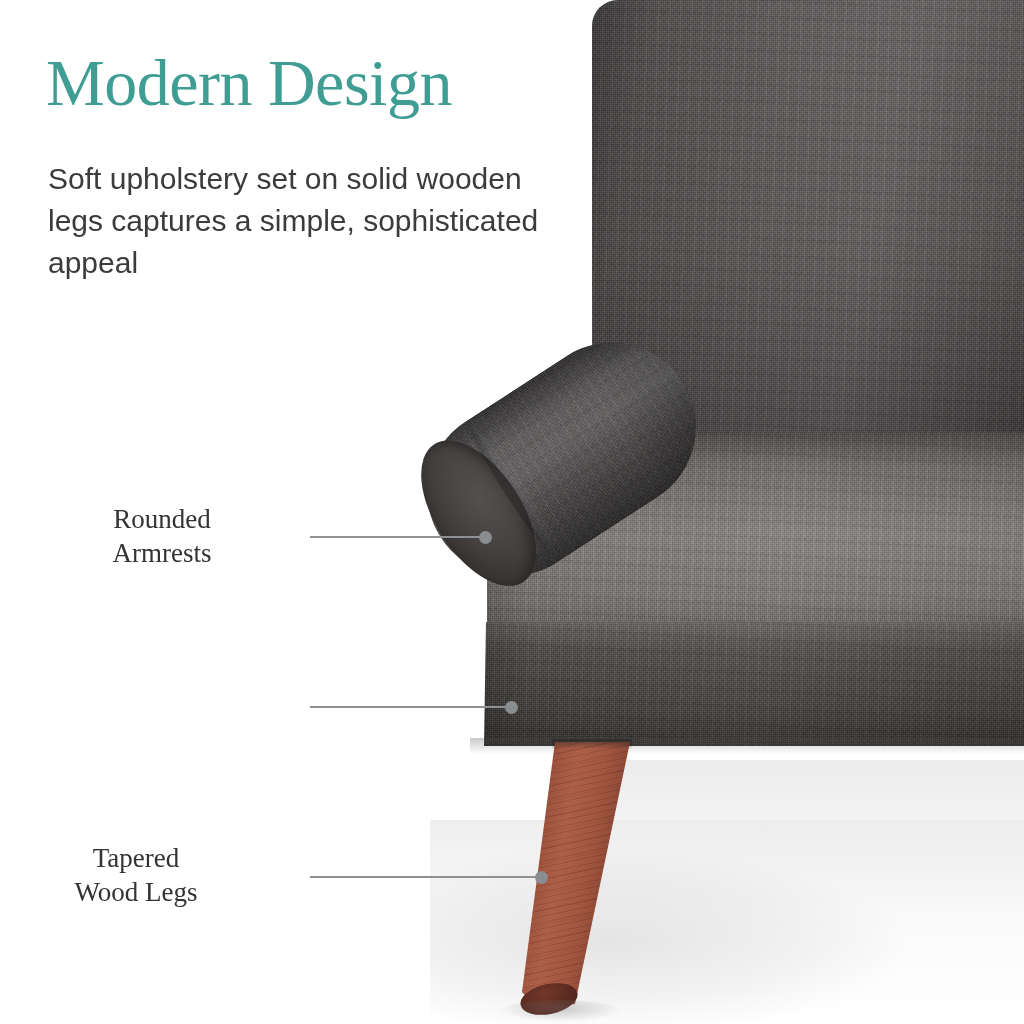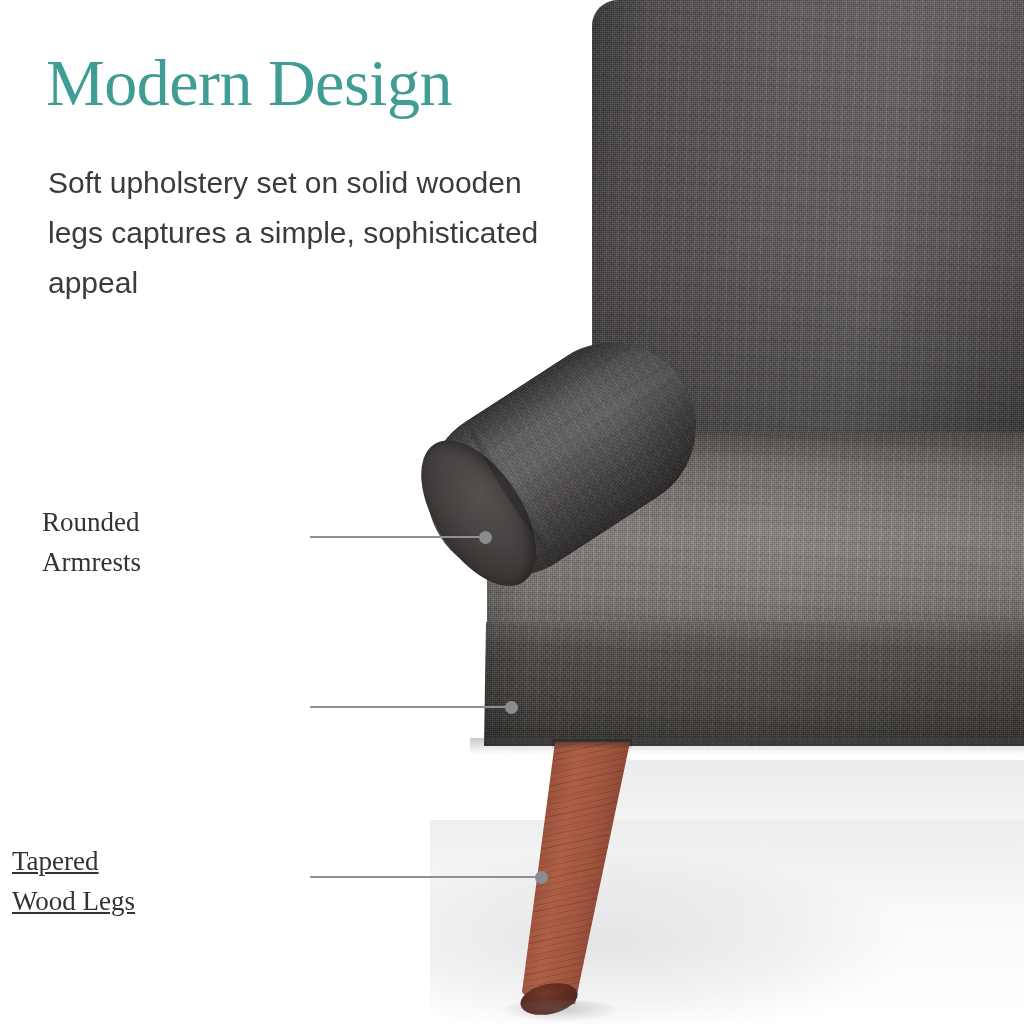--- a/index.html
+++ b/index.html
@@ -46,32 +46,32 @@
     white-space: nowrap;
     text-align: center;
   }
   .subhead {
     position: absolute;
     left: 48px; top: 158px;
     width: 530px;
     font-family: "Liberation Sans", sans-serif;
     font-weight: 300;
     font-size: 30px;
-    line-height: 50px;
+    line-height: 42px;
     color: #3b3b3b;
   }
 
   
   .callout-label {
     position: absolute;
     font-family: "Liberation Serif", serif;
     font-size: 27px;
-    line-height: 40px;
+    line-height: 34px;
     color: #333333;
-    text-align: left;
+    text-align: center;
     white-space: pre-line;
   }
   .leader-line {
     position: absolute;
     height: 2px;
     background: #8e9194;
   }
   .leader-dot {
     position: absolute;
     width: 13px; height: 13px;
@@ -292,18 +292,18 @@
   <div class="subhead">Soft upholstery set on solid wooden legs captures a simple, sophisticated appeal</div>
 
   <div class="callout-label" style="left:42px; top:502px; width:240px;">Rounded
 Armrests</div>
   <div class="leader-line" style="left:310px; top:536px; width:176px;"></div>
   <div class="leader-dot" style="left:479px; top:531px;"></div>
 
   <div class="leader-line" style="left:310px; top:706px; width:202px;"></div>
   <div class="leader-dot" style="left:505px; top:701px;"></div>
 
-  <div class="callout-label" style="left:12px; top:841px; width:260px;text-decoration:underline;">Tapered
+  <div class="callout-label" style="left:6px; top:841px; width:260px;">Tapered
 Wood Legs</div>
   <div class="leader-line" style="left:310px; top:876px; width:232px;"></div>
   <div class="leader-dot" style="left:535px; top:871px;"></div>
 
 </div>
 
 </body></html>

